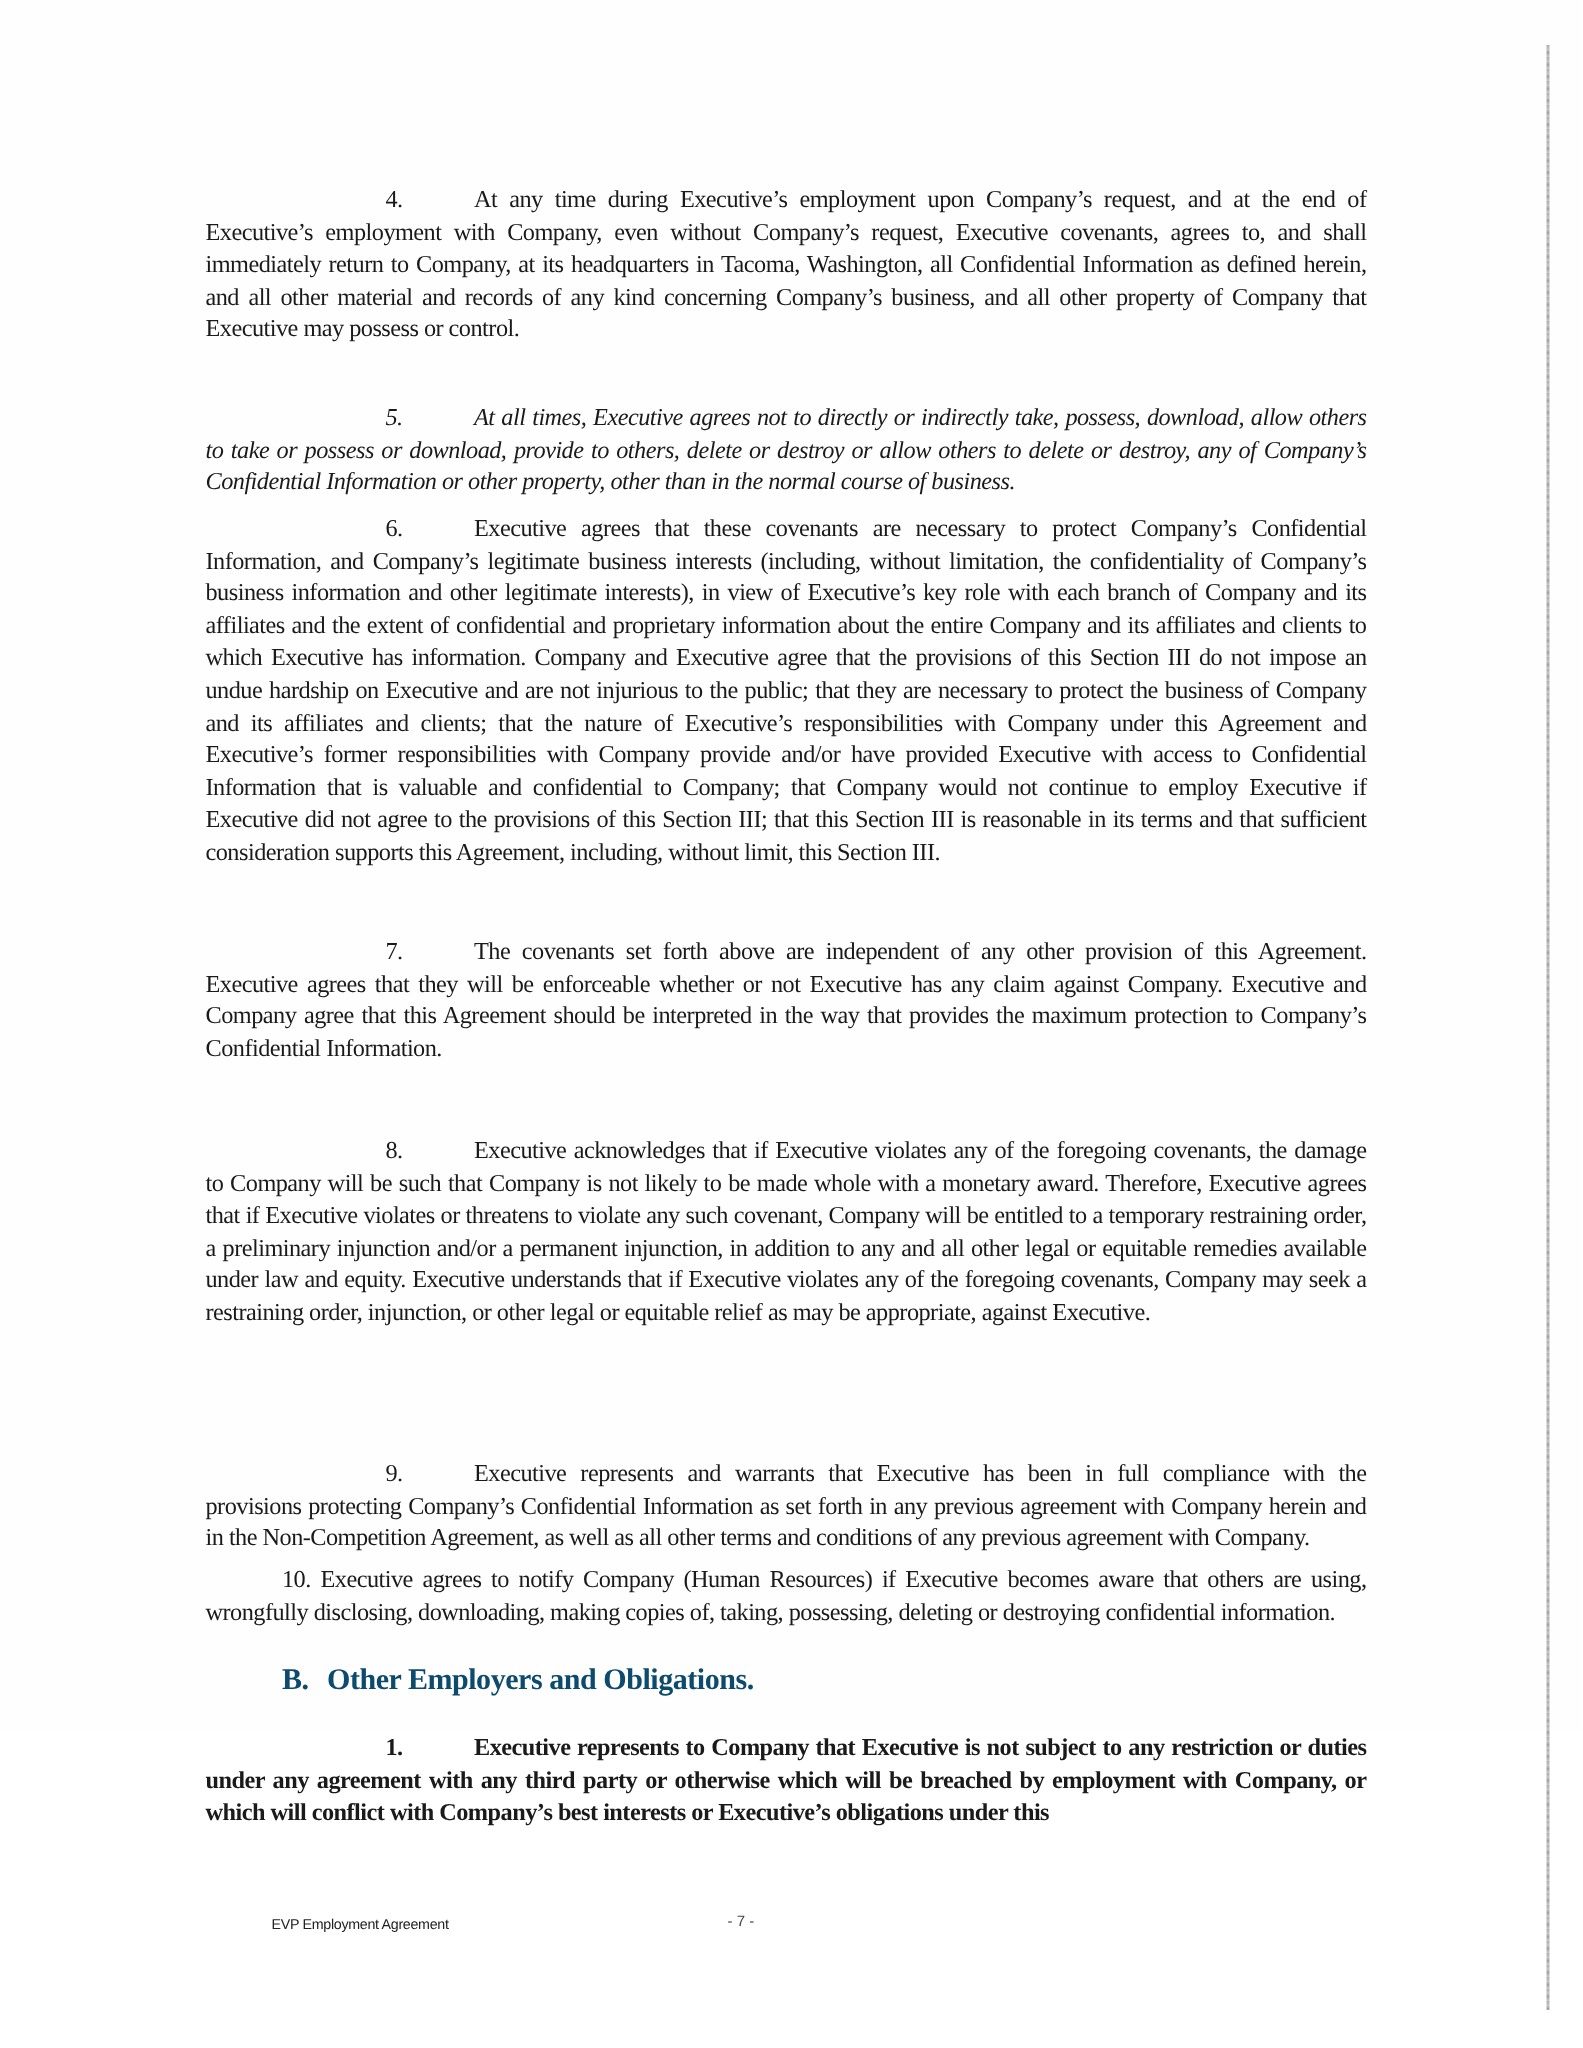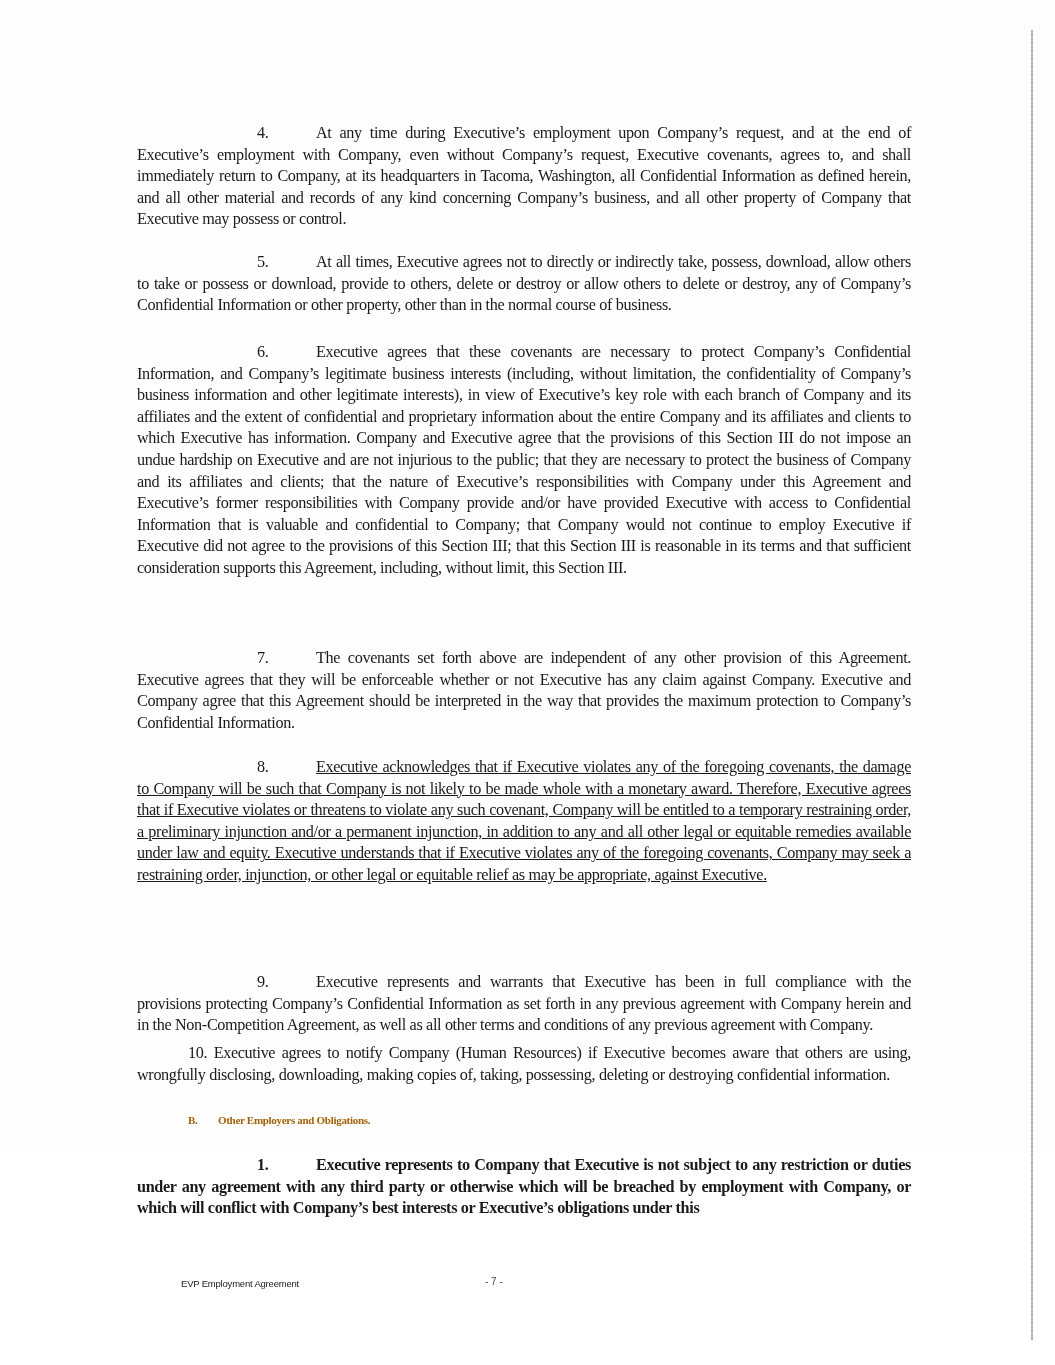--- a/index.html
+++ b/index.html
@@ -15,21 +15,21 @@
     font-family: "Liberation Serif", serif;
     font-size: 16.2px; line-height: 21.6px; color: #1a1a1a;
     text-align: justify; text-align-last: left;
     letter-spacing: -0.35px; word-spacing: 0px;
   }
   .para .num { display: inline-block; width: 59px; margin-left: 120px; }
   .para.plain .lead { display: inline-block; width: 0; margin-left: 51px; }
   .heading {
     position: absolute; left: 188px; top: 1110px;
     font-family: "Liberation Serif", serif; font-weight: bold;
-    font-size: 11px; line-height: 21.6px; color: #a16207; letter-spacing: -0.3px;
+    font-size: 20px; line-height: 21.6px; color: #0c4a6e; letter-spacing: -0.3px;
   }
   .heading .hnum { display: inline-block; width: 30px; }
   .footer-left {
     position: absolute; left: 139px; top: 1278px;
     font-family: "Liberation Sans", sans-serif; font-size: 9.5px; color: #222; letter-spacing: -0.2px; margin-left: 42px;
   }
   .footer-page {
     position: absolute; left: 485px; top: 1276px;
     font-family: "Liberation Sans", sans-serif; font-size: 10px; color: #444;
   }
@@ -37,33 +37,33 @@
 </head>
 <body>
 
 <div class="page">
   <div class="scan-edge"></div>
 
   <div class="para" style="top:123px;">
     <span class="num">4.</span><span>At any time during Executive’s employment upon Company’s request, and at the end of Executive’s employment with Company, even without Company’s request, Executive covenants, agrees to, and shall immediately return to Company, at its headquarters in Tacoma, Washington, all Confidential Information as defined herein, and all other material and records of any kind concerning Company’s business, and all other property of Company that Executive may possess or control.</span>
   </div>
 
-  <div class="para" style="top:252px;">
+  <div class="para" style="top:268px;font-style:italic;">
     <span class="num">5.</span><span>At all times, Executive agrees not to directly or indirectly take, possess, download, allow others to take or possess or download, provide to others, delete or destroy or allow others to delete or destroy, any of Company’s Confidential Information or other property, other than in the normal course of business.</span>
   </div>
 
   <div class="para" style="top:342px;">
     <span class="num">6.</span><span>Executive agrees that these covenants are necessary to protect Company’s Confidential Information, and Company’s legitimate business interests (including, without limitation, the confidentiality of Company’s business information and other legitimate interests), in view of Executive’s key role with each branch of Company and its affiliates and the extent of confidential and proprietary information about the entire Company and its affiliates and clients to which Executive has information. Company and Executive agree that the provisions of this Section III do not impose an undue hardship on Executive and are not injurious to the public; that they are necessary to protect the business of Company and its affiliates and clients; that the nature of Executive’s responsibilities with Company under this Agreement and Executive’s former responsibilities with Company provide and/or have provided Executive with access to Confidential Information that is valuable and confidential to Company; that Company would not continue to employ Executive if Executive did not agree to the provisions of this Section III; that this Section III is reasonable in its terms and that sufficient consideration supports this Agreement, including, without limit, this Section III.</span>
   </div>
 
-  <div class="para" style="top:648px;">
+  <div class="para" style="top:624px;">
     <span class="num">7.</span><span>The covenants set forth above are independent of any other provision of this Agreement.  Executive agrees that they will be enforceable whether or not Executive has any claim against Company.  Executive and Company agree that this Agreement should be interpreted in the way that provides the maximum protection to Company’s Confidential Information.</span>
   </div>
 
-  <div class="para" style="top:757px;text-decoration:underline;">
+  <div class="para" style="top:757px;">
     <span class="num">8.</span><span>Executive acknowledges that if Executive violates any of the foregoing covenants, the damage to Company will be such that Company is not likely to be made whole with a monetary award. Therefore, Executive agrees that if Executive violates or threatens to violate any such covenant, Company will be entitled to a temporary restraining order, a preliminary injunction and/or a permanent injunction, in addition to any and all other legal or equitable remedies available under law and equity. Executive understands that if Executive violates any of the foregoing covenants, Company may seek a restraining order, injunction, or other legal or equitable relief as may be appropriate, against Executive.</span>
   </div>
 
   <div class="para" style="top:972px;">
     <span class="num">9.</span><span>Executive represents and warrants that Executive has been in full compliance with the provisions protecting Company’s Confidential Information as set forth in any previous agreement with Company herein and in the Non-Competition Agreement, as well as all other terms and conditions of any previous agreement with Company.</span>
   </div>
 
   <div class="para plain" style="top:1043px;">
     <span class="lead"></span><span>10. Executive agrees to notify Company (Human Resources) if Executive becomes aware that others are using, wrongfully disclosing, downloading, making copies of, taking, possessing, deleting or destroying confidential information.</span>
   </div>

